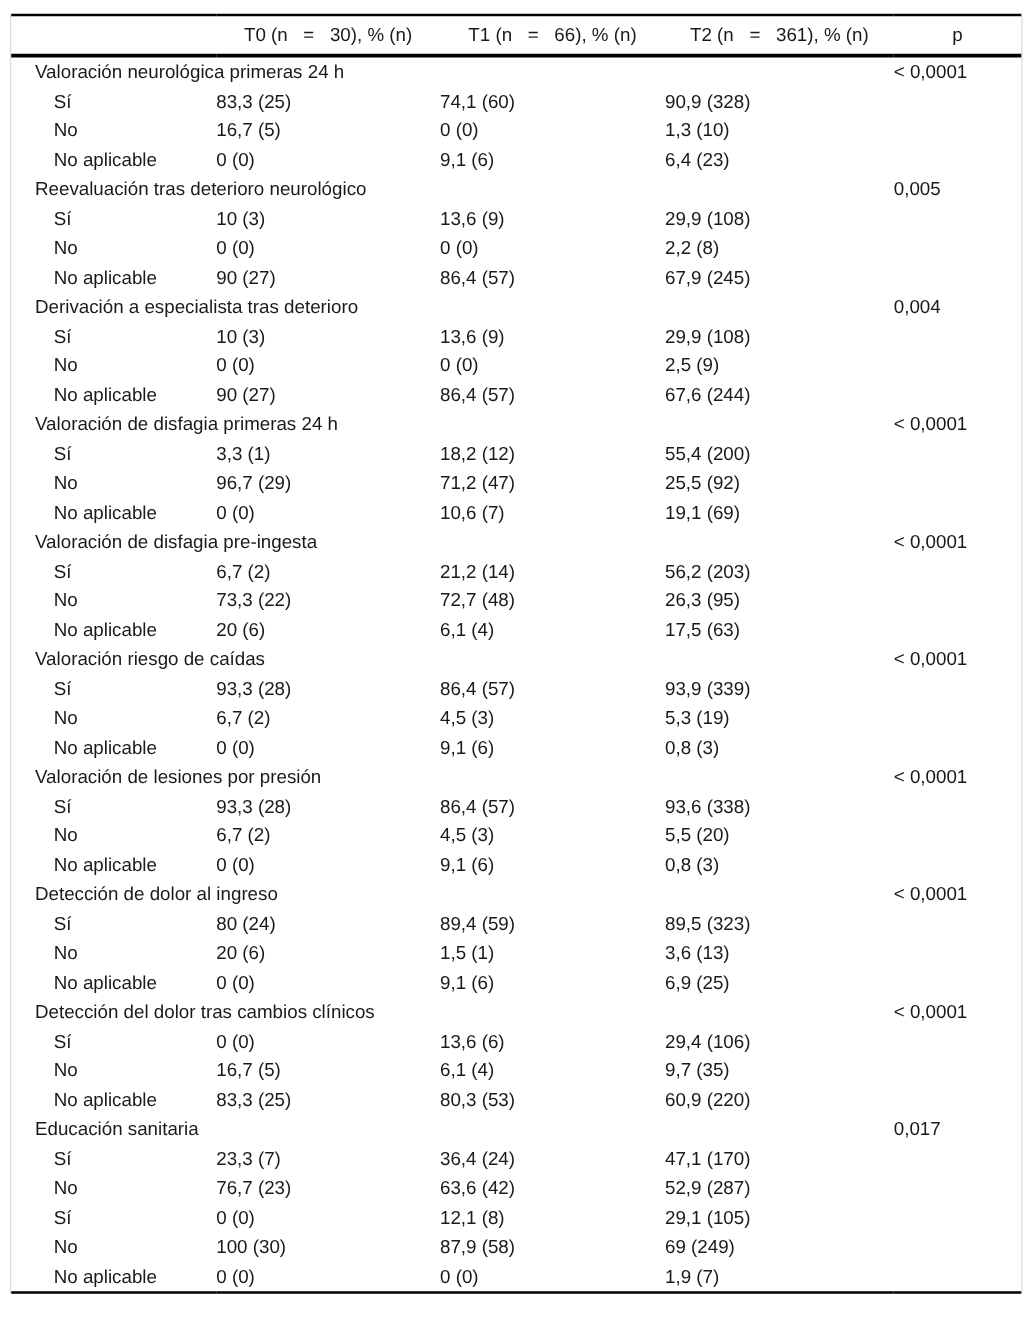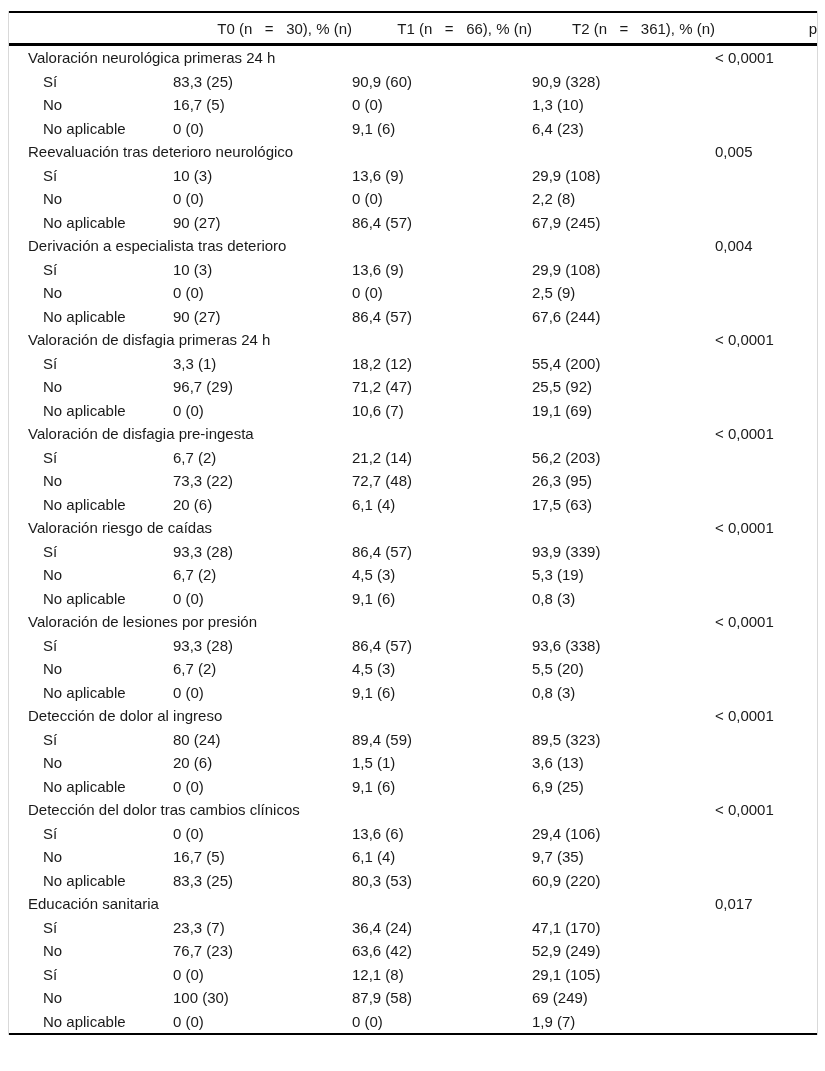--- a/index.html
+++ b/index.html
@@ -35,21 +35,21 @@
   table.stats-table col.c-t0    { width: 179px; }
   table.stats-table col.c-t1    { width: 180px; }
   table.stats-table col.c-t2    { width: 183px; }
   table.stats-table col.c-p     { width: 102px; }
 
   thead th {
     height: 30px;
     padding: 0;
     font-weight: normal;
     font-size: 15px;
-    text-align: right;
+    text-align: center;
     vertical-align: middle;
     white-space: pre;
     border-bottom: 3px solid #000000;
   }
   tbody td {
     height: 23.5px;
     padding: 0;
     vertical-align: middle;
     white-space: nowrap;
     font-size: 15px;
@@ -83,21 +83,21 @@
         </tr>
       </thead>
       <tbody>
           <tr>
             <td colspan="4" class="section-title">Valoración neurológica primeras 24 h</td>
             <td class="p-cell">&lt; 0,0001</td>
           </tr>
           <tr>
             <td class="row-label">Sí</td>
             <td class="t0-cell">83,3 (25)</td>
-            <td class="t1-cell">90,9 (60)</td>
+            <td class="t1-cell">74,1 (60)</td>
             <td class="t2-cell">90,9 (328)</td>
             <td></td>
           </tr>
           <tr>
             <td class="row-label">No</td>
             <td class="t0-cell">16,7 (5)</td>
             <td class="t1-cell">0 (0)</td>
             <td class="t2-cell">1,3 (10)</td>
             <td></td>
           </tr>
@@ -316,21 +316,21 @@
             <td class="row-label">Sí</td>
             <td class="t0-cell">23,3 (7)</td>
             <td class="t1-cell">36,4 (24)</td>
             <td class="t2-cell">47,1 (170)</td>
             <td></td>
           </tr>
           <tr>
             <td class="row-label">No</td>
             <td class="t0-cell">76,7 (23)</td>
             <td class="t1-cell">63,6 (42)</td>
-            <td class="t2-cell">52,9 (249)</td>
+            <td class="t2-cell">52,9 (287)</td>
             <td></td>
           </tr>
           <tr>
             <td class="row-label">Sí</td>
             <td class="t0-cell">0 (0)</td>
             <td class="t1-cell">12,1 (8)</td>
             <td class="t2-cell">29,1 (105)</td>
             <td></td>
           </tr>
           <tr>

